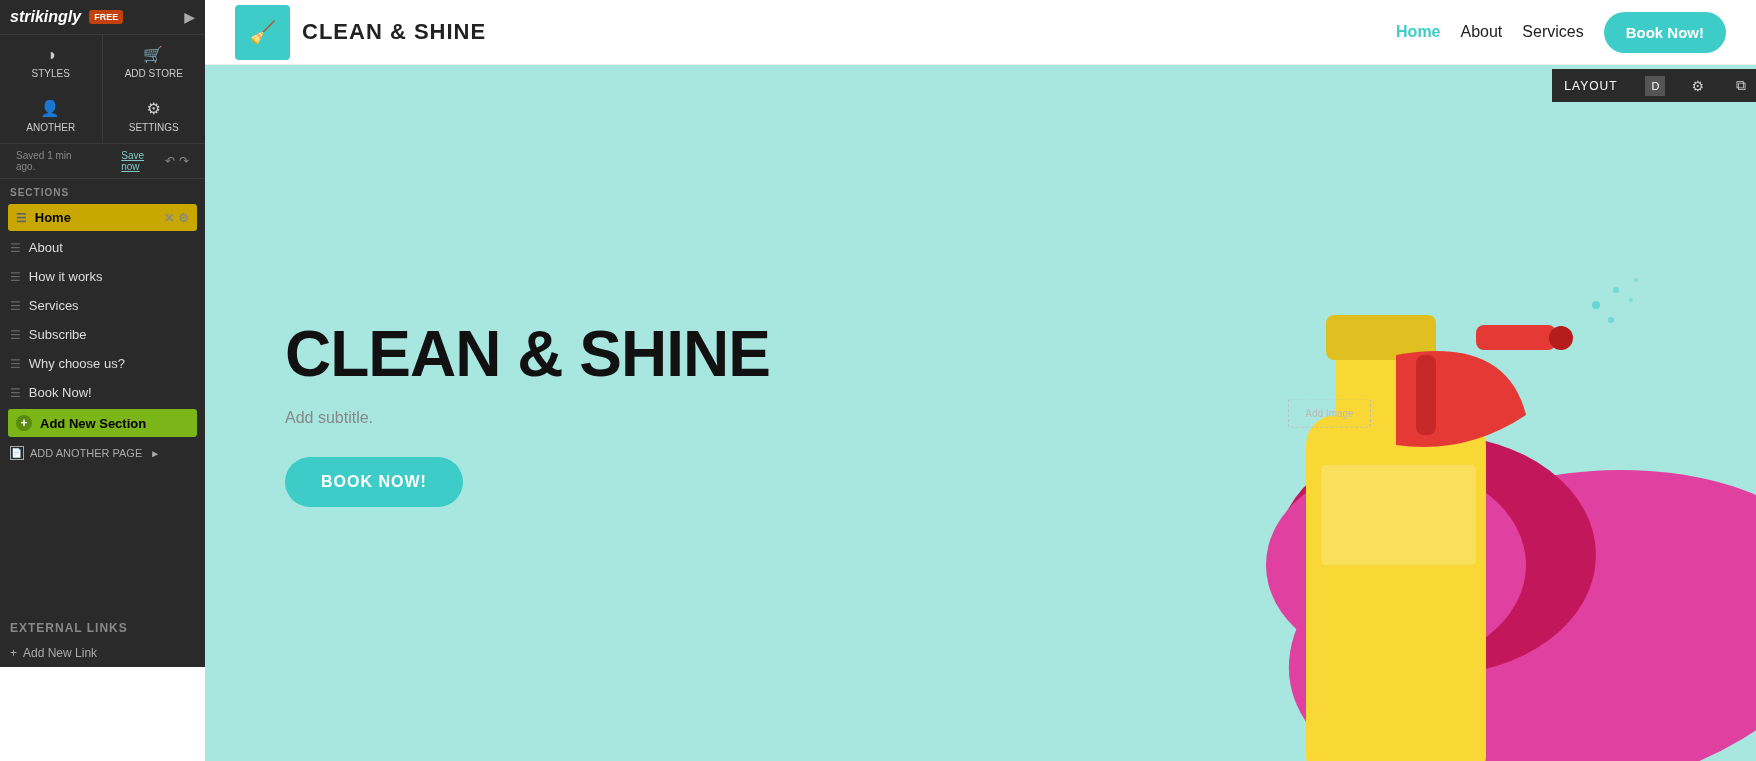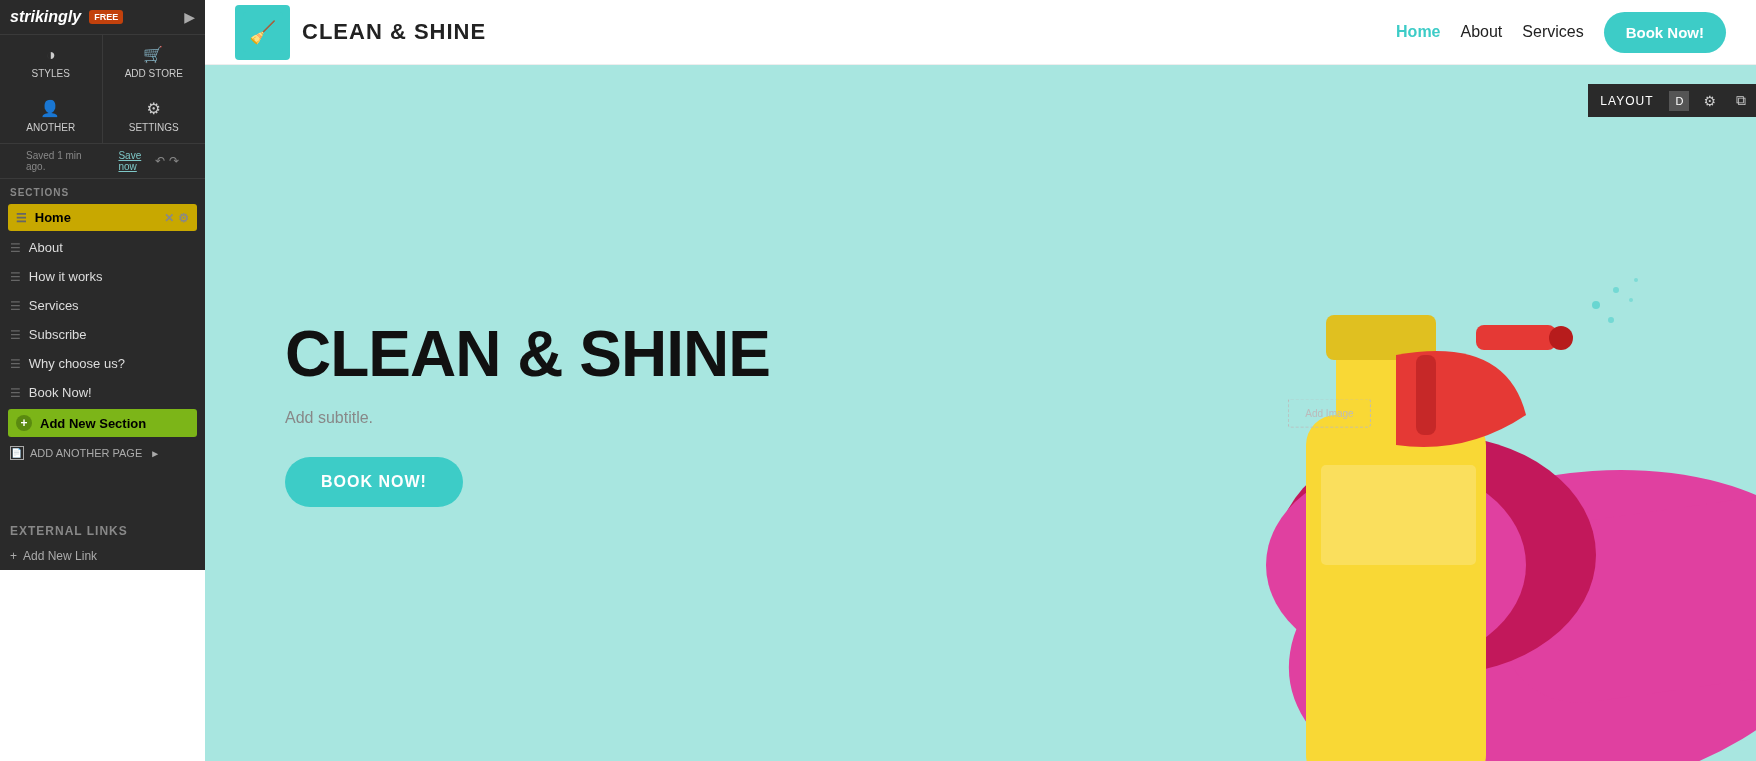--- a/index.html
+++ b/index.html
@@ -5,21 +5,21 @@
     * { margin: 0; padding: 0; box-sizing: border-box; }
     body { font-family: Arial, sans-serif; display: flex; width: 1756px; height: 761px; overflow: hidden; }
 
     
     #sidebar {
       width: 205px;
       min-width: 205px;
       background: #2a2a2a;
       display: flex;
       flex-direction: column;
-      height: 570px;
+      height: 667px;
       overflow: hidden;
     }
 
     
     .sidebar-header {
       display: flex;
       align-items: center;
       justify-content: space-between;
       padding: 8px 10px;
       border-bottom: 1px solid #3a3a3a;
@@ -66,21 +66,21 @@
     }
     .toolbar-btn .tb-icon {
       font-size: 16px;
     }
     .toolbar-divider {
       border-right: 1px solid #3a3a3a;
     }
 
     
     .save-info {
-      padding: 6px 26px;
+      padding: 6px 16px;
       font-size: 10px;
       color: #888;
       border-bottom: 1px solid #3a3a3a;
       display: flex;
       align-items: center;
       gap: 4px;
     }
     .save-link {
       color: #7ec8c8;
       text-decoration: underline;
@@ -270,26 +270,26 @@
       padding: 12px 22px;
       border-radius: 25px;
       font-size: 15px;
       font-weight: bold;
       cursor: pointer;
     }
 
     
     .layout-bar {
       position: absolute;
-      top: 84px;
+      top: 69px;
       right: 0;
       background: #2a2a2a;
       display: flex;
       align-items: center;
-      gap: 0;
+      gap: 12px;
       z-index: 20;
     }
     .layout-label {
       color: #fff;
       font-size: 12px;
       padding: 8px 12px;
       letter-spacing: 1px;
     }
     .layout-d-badge {
       background: #555;

